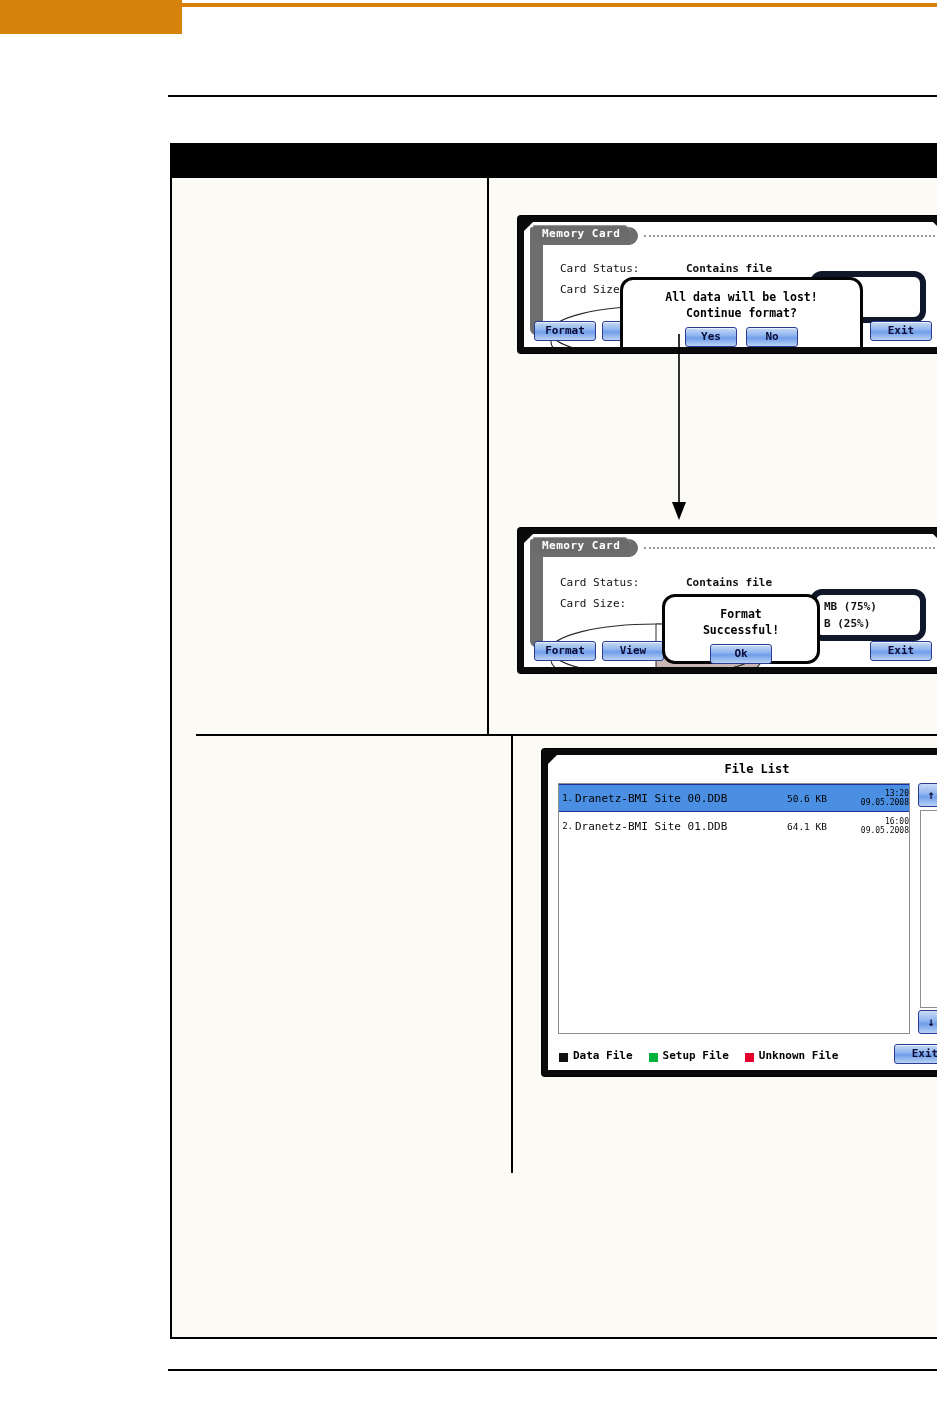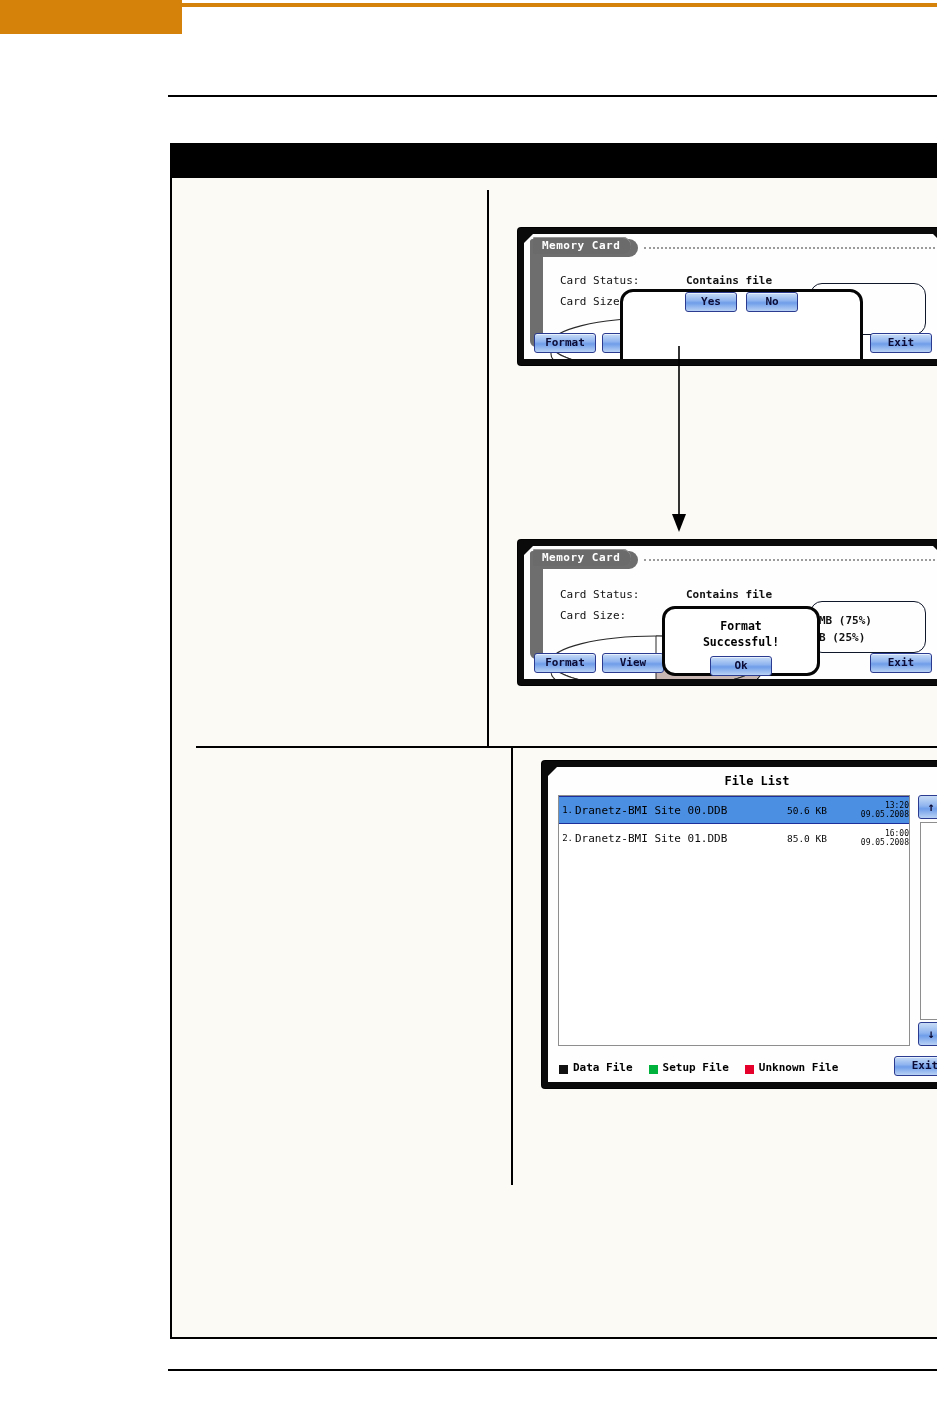--- a/index.html
+++ b/index.html
@@ -42,21 +42,21 @@
     height: 33px; background: #000;
   }
   .col-left {
     width: 317px; flex: 0 0 317px;
     border-right: 2px solid #000;
     background: #fbfaf5;
   }
   .col-right { flex: 1; background: #fbfaf5; position: relative; }
 
   .sect { display: flex; }
-  .sect-a { height: 556px; margin-top: 12px; }
+  .sect-a { height: 556px; }
   .sect-b { height: 439px; margin-left: 24px; }
   .sect .col-left { border-right: 2px solid #000; }
   .sect-b { border-top: 2px solid #000; }
 
   
   .lcd {
     position: relative;
     background: #ffffff;
     border: 6px solid #0a0a0a;
     border-radius: 3px;
@@ -103,25 +103,25 @@
   }
 
   
   .fld { position: absolute; font-size: 11px; color: #111; white-space: nowrap; }
   .fld.lbl { font-weight: normal; }
   .fld.val { font-weight: bold; }
 
   
   .legend-box {
     position: absolute;
-    border: 1px solid #0f172a;
+    border: 6px solid #0f172a;
     border-radius: 12px;
     background: #fffefe;
     font-size: 11px; font-weight: bold; color: #111;
-    padding: 10px 8px;
+    padding: 3px 8px;
     line-height: 17px;
     white-space: nowrap;
   }
 
   
   .dlg {
     position: absolute;
     background: #fff;
     border: 3px solid #050505;
     border-radius: 13px;
@@ -244,20 +244,21 @@
               <svg width="215" height="60" viewBox="0 0 215 60">
                 <ellipse cx="107" cy="32" rx="105" ry="26" fill="#ffffff" stroke="#2a2a2a" stroke-width="1.1"></ellipse>
                 <path d="M2 32 A105 26 0 0 0 212 32 L212 42 A105 26 0 0 1 2 42 Z" fill="#ffffff" stroke="#2a2a2a" stroke-width="1.1"></path>
                 <path d="M107 32 L107 6 A105 26 0 0 1 212 32 Z" fill="#ffffff" stroke="#2a2a2a" stroke-width="1"></path>
                 <path d="M107 32 L212 32 A105 26 0 0 1 107 58 Z" fill="#c9b7b3" stroke="#2a2a2a" stroke-width="1"></path>
                 <path d="M107 58 A105 26 0 0 0 212 32 L212 42 A105 26 0 0 1 107 68 Z" fill="#c9b7b3" stroke="#2a2a2a" stroke-width="1"></path>
               </svg>
             </div>
 
             <div class="dlg" style="left:96px; top:55px; width:243px; height:96px;">
+              <div class="dlg-msg">All data will be lost! Continue format?</div>
               <div class="dlg-btns">
                 <span class="btn">Yes</span>
                 <span class="btn">No</span>
               </div>
             </div>
 
             <span class="btn wide" style="position:absolute;left:10px;bottom:6px;">Format</span>
             <span class="btn wide" style="position:absolute;left:78px;bottom:6px;">View</span>
             <span class="btn wide" style="position:absolute;right:10px;bottom:6px;">Exit</span>
           </div>
@@ -332,21 +333,21 @@
                 <span class="fl-size">50.6 KB</span>
                 <span class="fl-stamp">
                   <span>13:20</span><br>
                   <span>09.05.2008</span>
                 </span>
               </div>
 
               <div class="fl-row">
                 <span class="fl-idx">2.</span>
                 <span class="fl-name">Dranetz-BMI Site 01.DDB</span>
-                <span class="fl-size">85.0 KB</span>
+                <span class="fl-size">64.1 KB</span>
                 <span class="fl-stamp">
                   <span>16:00</span><br>
                   <span>09.05.2008</span>
                 </span>
               </div>
             </div>
 
             <div class="sb-btn" style="left:370px; top:28px;">↑</div>
             <div class="fl-scroll" style="left:372px; top:55px; width:22px; height:198px;"></div>
             <div class="sb-btn" style="left:370px; top:255px;">↓</div>

